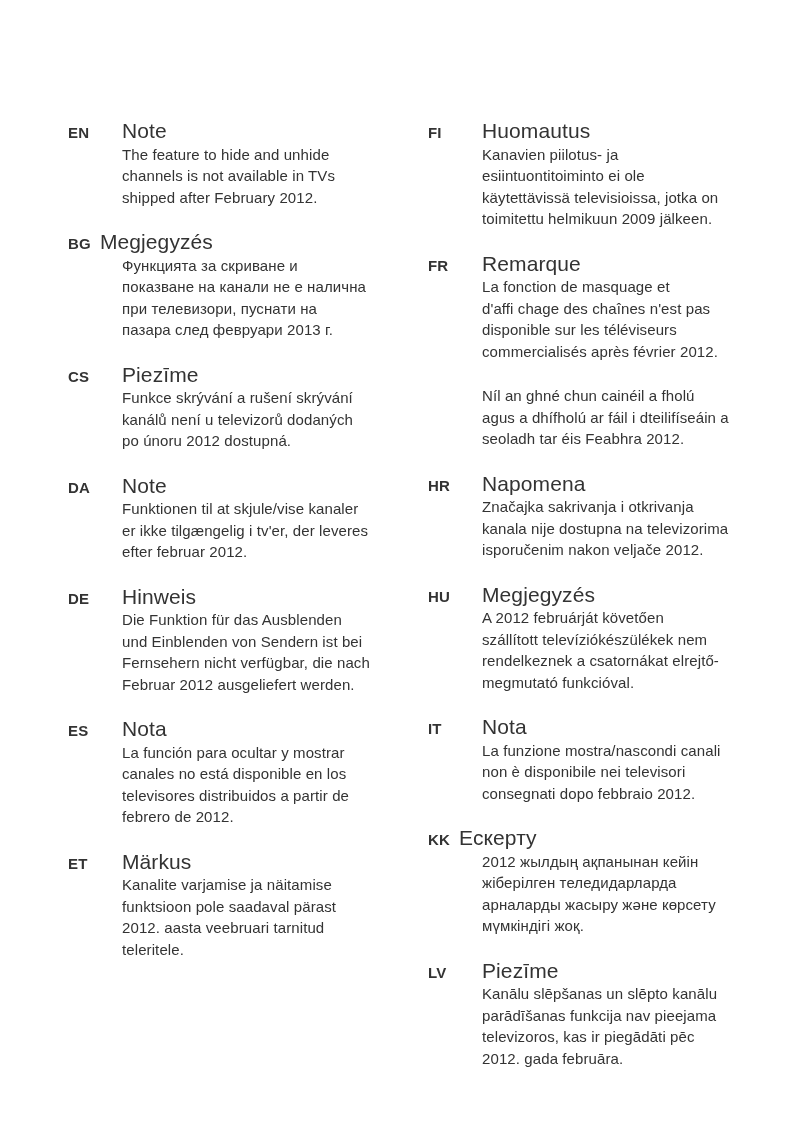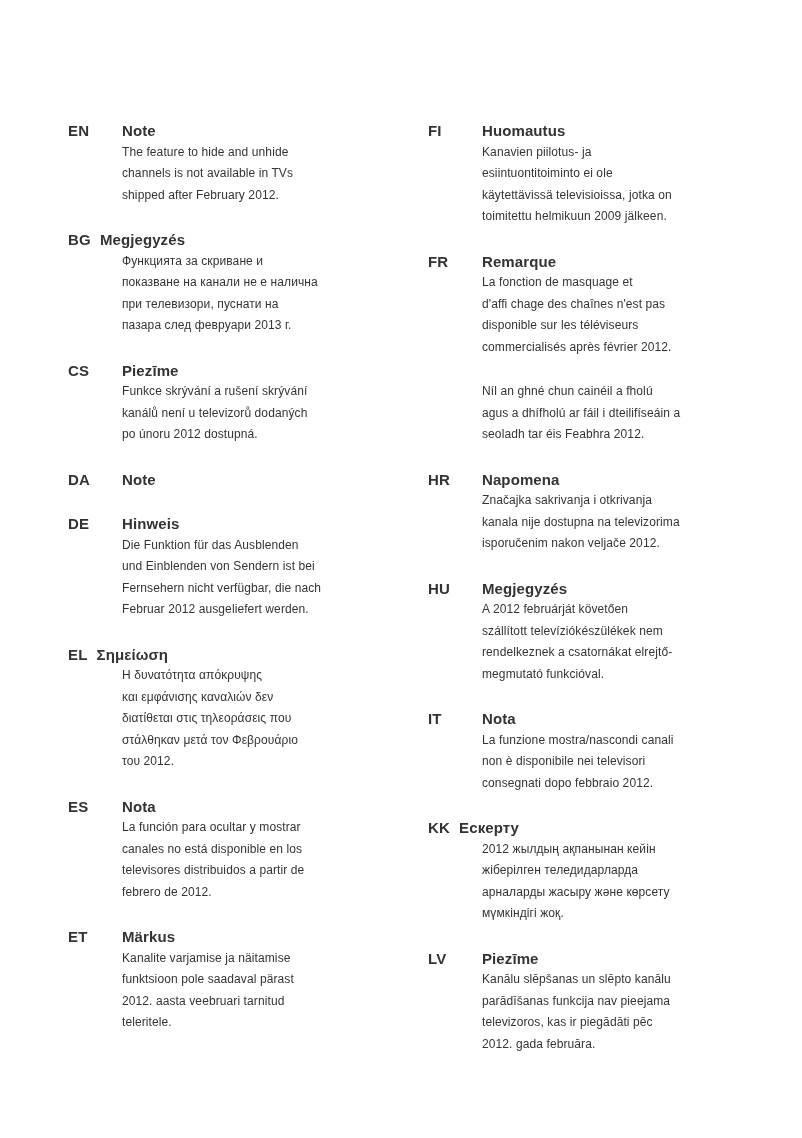--- a/index.html
+++ b/index.html
@@ -37,28 +37,28 @@
     font-size: 15px;
     line-height: 21.5px;
     letter-spacing: 0.2px;
   }
   .note-section.tight .lang-code {
     flex: 0 0 auto;
     width: auto;
     margin-right: 9px;
   }
   .sec-heading {
-    font-weight: bold;
-    font-size: 15px;
+    font-weight: normal;
+    font-size: 21px;
     line-height: 21.5px;
     letter-spacing: 0.1px;
   }
   .sec-body {
     margin: 0 0 0 54px;
-    font-size: 12px;
+    font-size: 15px;
     line-height: 21.5px;
     white-space: pre-line;
     letter-spacing: 0.1px;
   }
 </style>
 </head>
 <body>
 
 <div class="page">
 
@@ -93,44 +93,36 @@
       <p class="sec-body">Funkce skrývání a rušení skrývání
 kanálů není u televizorů dodaných
 po únoru 2012 dostupná.</p>
     </section>
 
     <section class="note-section">
       <div class="sec-row">
         <span class="lang-code">DA</span>
         <span class="sec-heading">Note</span>
       </div>
+      <p class="sec-body">Funktionen til at skjule/vise kanaler
+er ikke tilgængelig i tv'er, der leveres
+efter februar 2012.</p>
     </section>
 
     <section class="note-section">
       <div class="sec-row">
         <span class="lang-code">DE</span>
         <span class="sec-heading">Hinweis</span>
       </div>
       <p class="sec-body">Die Funktion für das Ausblenden
 und Einblenden von Sendern ist bei
 Fernsehern nicht verfügbar, die nach
 Februar 2012 ausgeliefert werden.</p>
     </section>
 
-    <section class="note-section tight">
-      <div class="sec-row">
-        <span class="lang-code">EL</span>
-        <span class="sec-heading">Σημείωση</span>
-      </div>
-      <p class="sec-body">Η δυνατότητα απόκρυψης
-και εμφάνισης καναλιών δεν
-διατίθεται στις τηλεοράσεις που
-στάλθηκαν μετά τον Φεβρουάριο
-του 2012.</p>
-    </section>
 
     <section class="note-section">
       <div class="sec-row">
         <span class="lang-code">ES</span>
         <span class="sec-heading">Nota</span>
       </div>
       <p class="sec-body">La función para ocultar y mostrar
 canales no está disponible en los
 televisores distribuidos a partir de
 febrero de 2012.</p>

